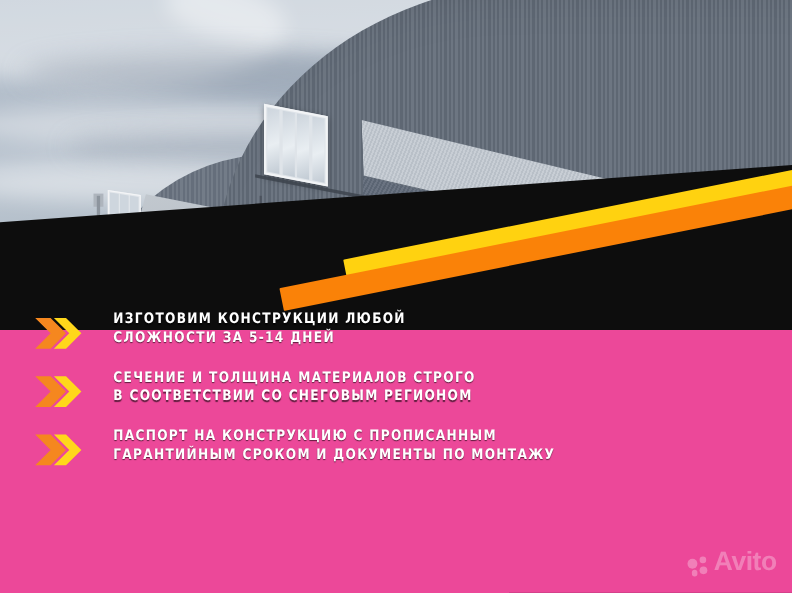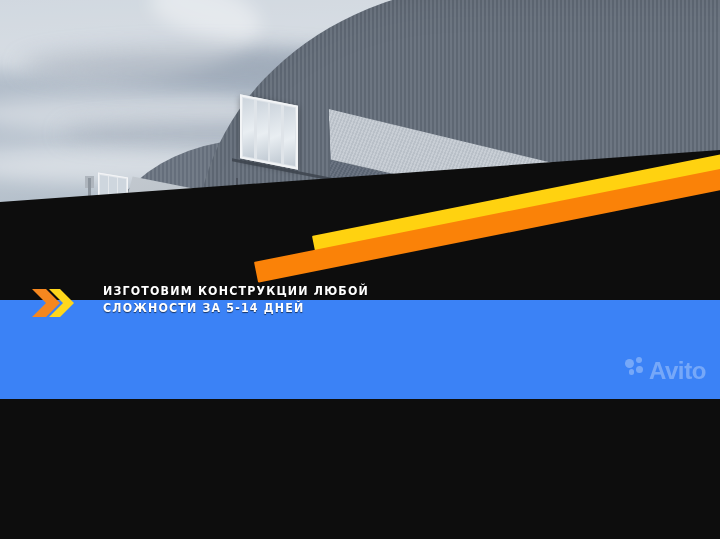--- a/index.html
+++ b/index.html
@@ -4,22 +4,22 @@
 <title>Advert</title>
 <style>
   * { margin:0; padding:0; box-sizing:border-box; }
   html,body{
     width:720px; height:539px; overflow:hidden;
     background:#0d0d0d;
     font-family:"Liberation Sans", sans-serif;
   }
   #ad{
     position:relative;
-    width:720px; height:399px;
-    background:#3b82f6;
+    width:720px; height:539px;
+    background:#ec4899;
     overflow:hidden;
   }
 
   
   .photo{
     position:absolute; left:0; top:0; width:720px; height:300px;
     overflow:hidden;
   }
   
   .sky{
@@ -189,21 +189,21 @@
     font-family:"DejaVu Sans Condensed","Liberation Sans", sans-serif;
     transform:scaleX(.94);
     transform-origin:left center;
     white-space:pre-line;
     text-shadow:0 1px 1px rgba(0,0,0,.6);
   }
 
   
   .avito{
     position:absolute; right:14px; bottom:14px;
-    display:flex; align-items:flex-start; gap:5px;
+    display:flex; align-items:flex-end; gap:5px;
     opacity:.30;
   }
   .avitoDots{ position:relative; width:19px; height:19px; }
   .avitoDots i{ position:absolute; border-radius:50%; background:#ffffff; }
   .d1{ width:9px;height:9px; left:0; top:2px; }
   .d2{ width:6px;height:6px; left:11px; top:0px; }
   .d3{ width:5.5px;height:5.5px; left:4px; top:12px; }
   .d4{ width:7px;height:7px; left:11px; top:9px; }
   .avitoWord{
     color:#ffffff;
@@ -267,21 +267,41 @@
       <span class="chev">
         <svg viewBox="0 0 44 30" xmlns="http://www.w3.org/2000/svg">
           <path d="M1 1 L15 1 L29 15 L15 29 L1 29 L15 15 Z" fill="#f5871f"></path>
           <path d="M18 1 L29 1 L43 15 L29 29 L18 29 L32 15 Z" fill="#ffd71b"></path>
         </svg>
       </span>
       <span class="txt">ИЗГОТОВИМ КОНСТРУКЦИИ ЛЮБОЙ
 СЛОЖНОСТИ ЗА 5-14 ДНЕЙ</span>
     </div>
 
-
+    <div class="row">
+      <span class="chev">
+        <svg viewBox="0 0 44 30" xmlns="http://www.w3.org/2000/svg">
+          <path d="M1 1 L15 1 L29 15 L15 29 L1 29 L15 15 Z" fill="#f5871f"></path>
+          <path d="M18 1 L29 1 L43 15 L29 29 L18 29 L32 15 Z" fill="#ffd71b"></path>
+        </svg>
+      </span>
+      <span class="txt">СЕЧЕНИЕ И ТОЛЩИНА МАТЕРИАЛОВ СТРОГО
+В СООТВЕТСТВИИ СО СНЕГОВЫМ РЕГИОНОМ</span>
+    </div>
+
+    <div class="row">
+      <span class="chev">
+        <svg viewBox="0 0 44 30" xmlns="http://www.w3.org/2000/svg">
+          <path d="M1 1 L15 1 L29 15 L15 29 L1 29 L15 15 Z" fill="#f5871f"></path>
+          <path d="M18 1 L29 1 L43 15 L29 29 L18 29 L32 15 Z" fill="#ffd71b"></path>
+        </svg>
+      </span>
+      <span class="txt">ПАСПОРТ НА КОНСТРУКЦИЮ С ПРОПИСАННЫМ
+ГАРАНТИЙНЫМ СРОКОМ И ДОКУМЕНТЫ ПО МОНТАЖУ</span>
+    </div>
 
 
   </div>
 
   <div class="avito">
     <span class="avitoDots">
       <i class="d1"></i>
         <i class="d2"></i>
         <i class="d3"></i>
         <i class="d4"></i>

